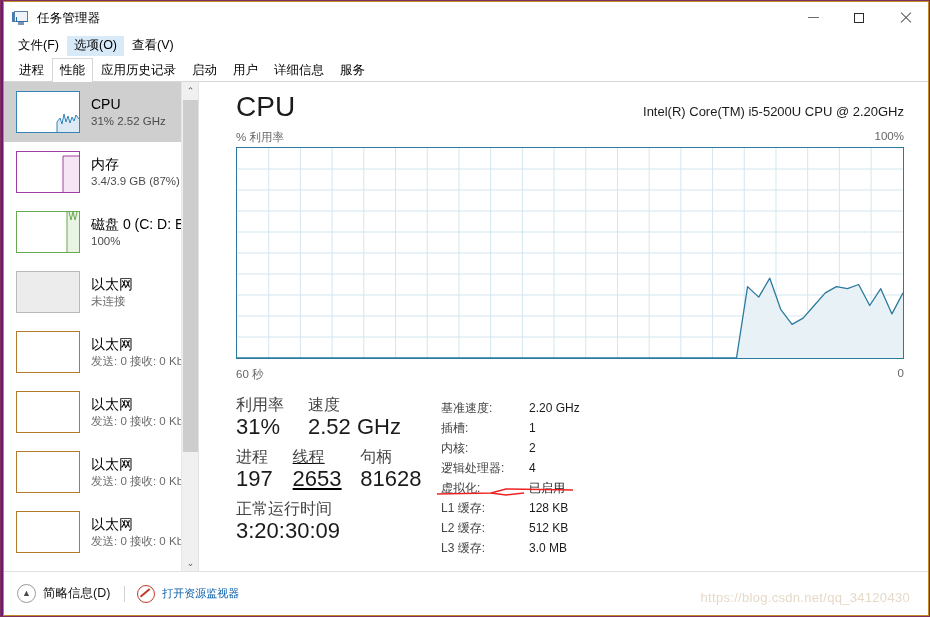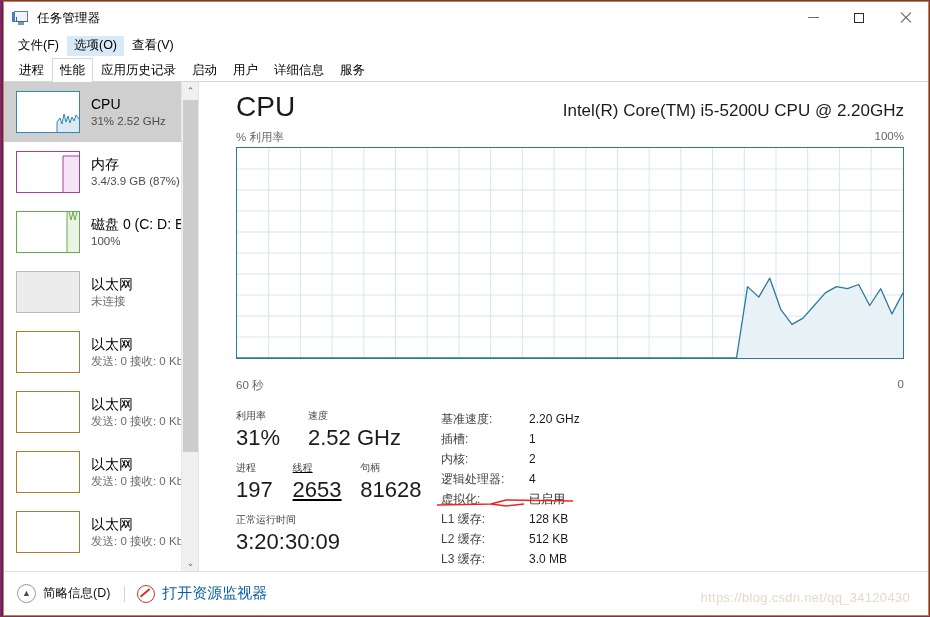--- a/index.html
+++ b/index.html
@@ -286,21 +286,21 @@
     padding: 8px 24px 0 37px;
   }
   .main-title {
     font-size: 28px;
     color: #1b1b1b;
     line-height: 34px;
     font-weight: 400;
   }
   .main-model {
     margin-left: auto;
-    font-size: 17px;
+    font-size: 13px;
     color: #1b1b1b;
     line-height: 20px;
   }
   .axis-row {
     display: flex;
     padding: 6px 24px 2px 37px;
     font-size: 11.5px;
     color: #666;
   }
   .axis-row .right { margin-left: auto; }
@@ -318,21 +318,21 @@
     overflow: hidden;
   }
   .graph .gridlines, .graph .plot {
     position: absolute;
     left: 0; top: 0;
     width: 100%;
     height: 100%;
   }
   .time-row {
     display: flex;
-    padding: 19px 24px 0 37px;
+    padding: 8px 24px 0 37px;
     font-size: 11.5px;
     color: #666;
   }
   .time-row .right { margin-left: auto; }
 
   
   .stats {
     display: flex;
     padding: 14px 24px 0 37px;
   }
@@ -342,21 +342,21 @@
   }
   .stat-row {
     display: flex;
     margin-bottom: 2px;
   }
   .stat-col { }
   .stat-col.w1 { width: 72px; }
   .stat-col.w2 { width: 86px; text-decoration: underline; }
   .stat-col.w3 { width: 90px; }
   .stat-lbl {
-    font-size: 10px;
+    font-size: 16px;
     color: #444;
     line-height: 17px;
   }
   .stat-val {
     font-size: 22px;
     color: #1b1b1b;
     line-height: 28px;
     font-weight: 400;
   }
   .stat-block { margin-top: 7px; }
@@ -440,21 +440,21 @@
   }
   .res-icon:after {
     content: "";
     position: absolute;
     left: 1px; top: 6px;
     width: 12px; height: 1.6px;
     background: #c0392b;
     transform: rotate(-40deg);
   }
   .res-link {
-    font-size: 15px;
+    font-size: 11px;
     color: #0a5fa8;
   }
   .watermark {
     position: absolute;
     right: 18px;
     bottom: 10px;
     font-size: 13px;
     color: #e6d9c8;
     letter-spacing: 0.3px;
     white-space: nowrap;

